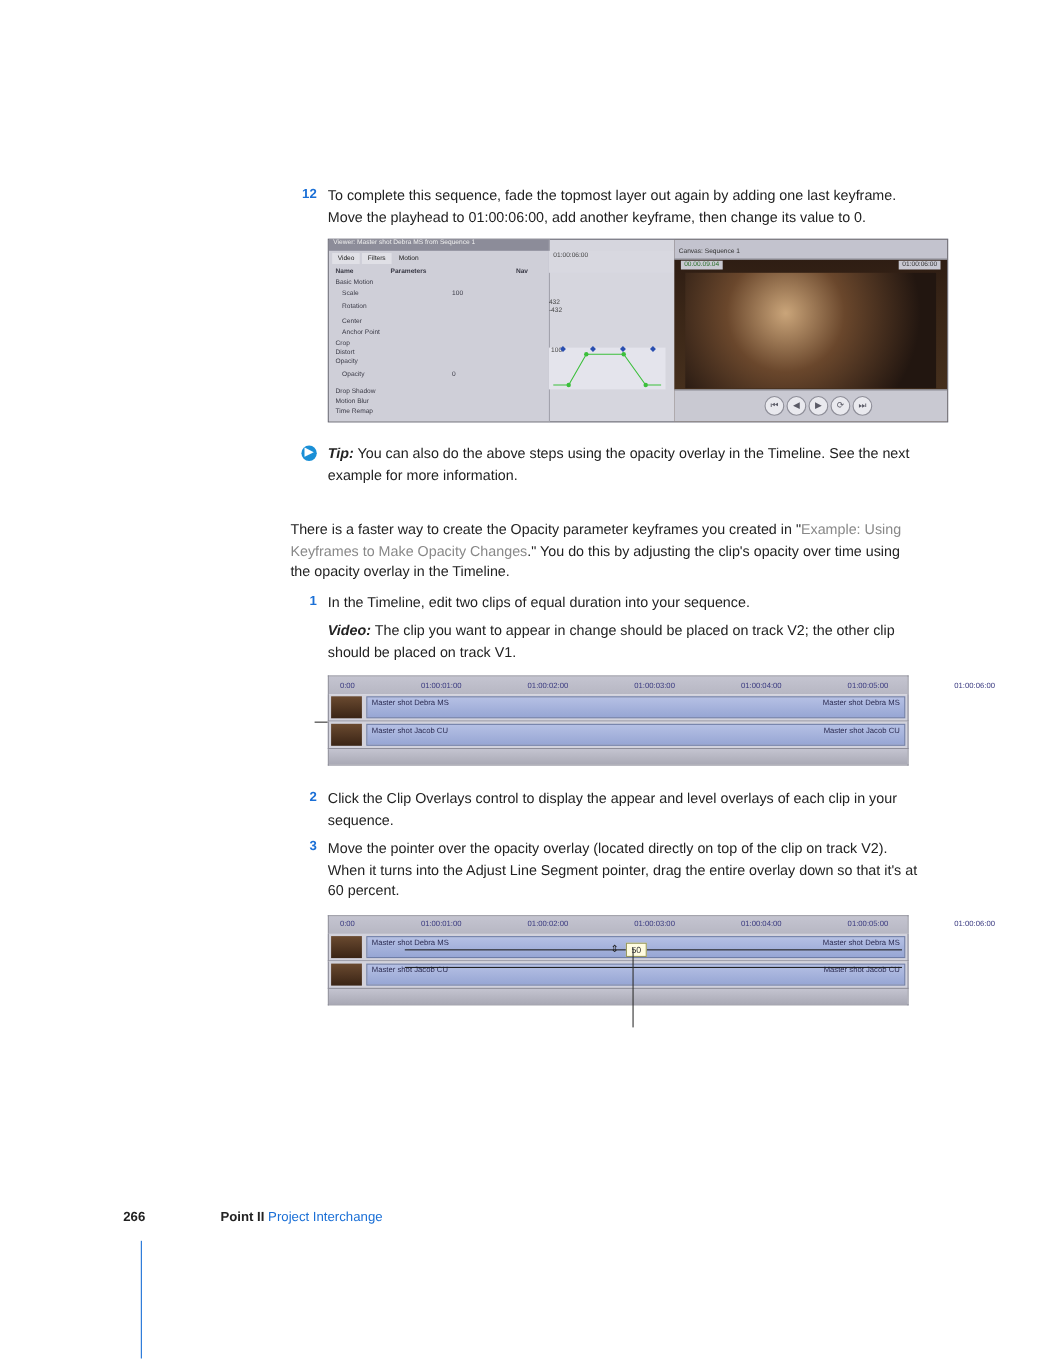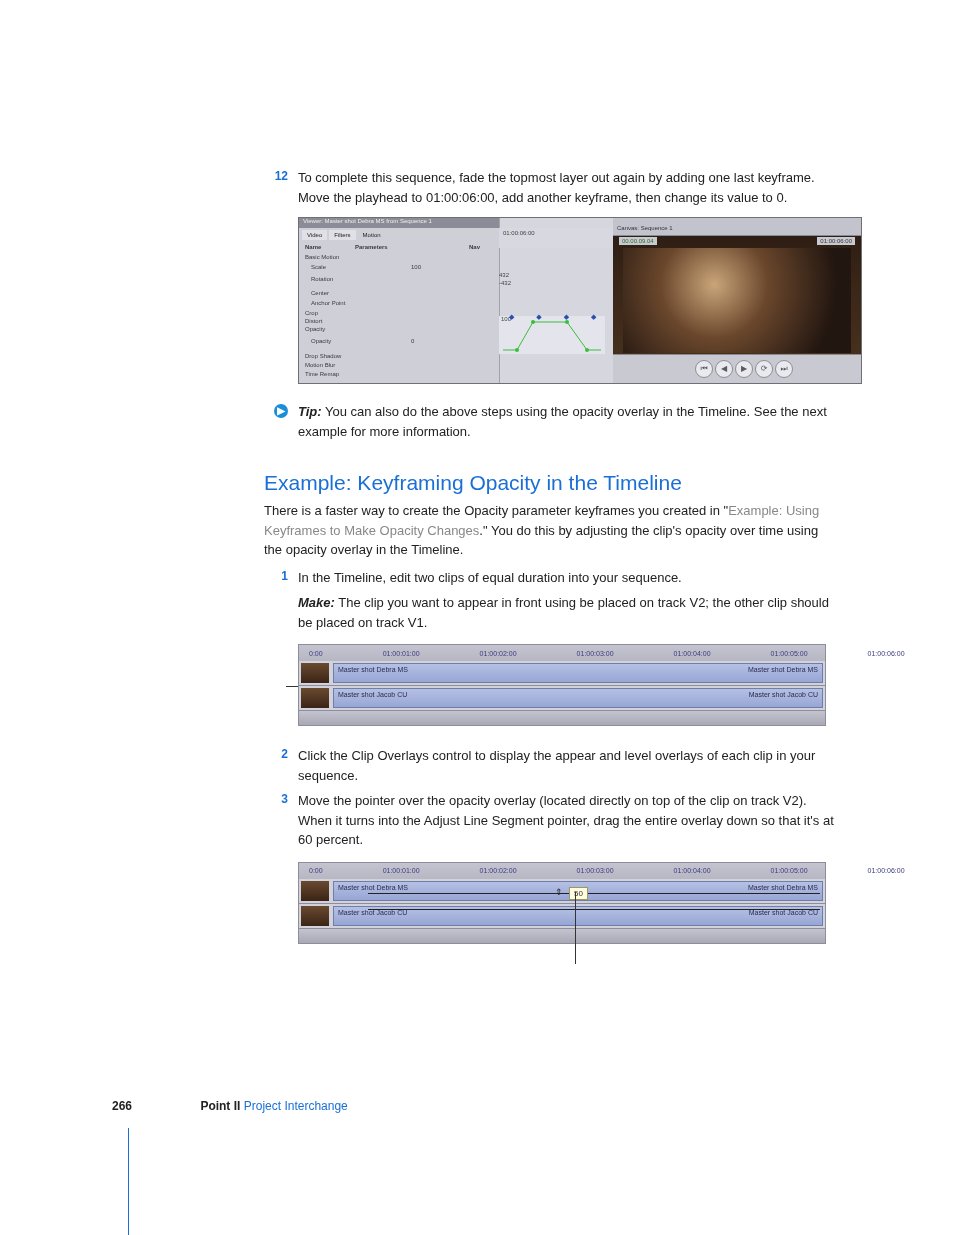--- a/index.html
+++ b/index.html
@@ -307,34 +307,33 @@
     <div class="tip-row">
       <div class="tip-icon">
         <span class="tip-icon-circle">▶</span>
       </div>
       <div class="tip-body">
         <span class="tip-label">Tip:</span>
         <span>You can also do the above steps using the opacity overlay in the Timeline. See the next example for more information.</span>
       </div>
     </div>
 
-    <h2 class="example">Example:  Keyframing Opacity in the Timeline</h2>
 
     <div class="para">
       <span>There is a faster way to create the Opacity parameter keyframes you created in "</span><span class="link-gray">Example:  Using Keyframes to Make Opacity Changes</span><span>." You do this by adjusting the clip's opacity over time using the opacity overlay in the Timeline.</span>
     </div>
 
     <div class="step">
       <div class="step-num">1</div>
       <div class="step-body">In the Timeline, edit two clips of equal duration into your sequence.</div>
     </div>
 
     <div class="para" style="margin-left:34px;">
-      <span class="note-label">Make:</span>
-      <span>The clip you want to appear in front using be placed on track V2; the other clip should be placed on track V1.</span>
+      <span class="note-label">Video:</span>
+      <span>The clip you want to appear in change should be placed on track V2; the other clip should be placed on track V1.</span>
     </div>
 
     <div style="position:relative;margin-left:34px;">
       <div class="annot-line" style="left:-12px;top:42px;width:12px;height:1px;"></div>
       <div class="timeline-fig" style="width:528px;">
         <div class="tl-ruler">
           <span>0:00</span>
           <span>01:00:01:00</span>
           <span>01:00:02:00</span>
           <span>01:00:03:00</span>

